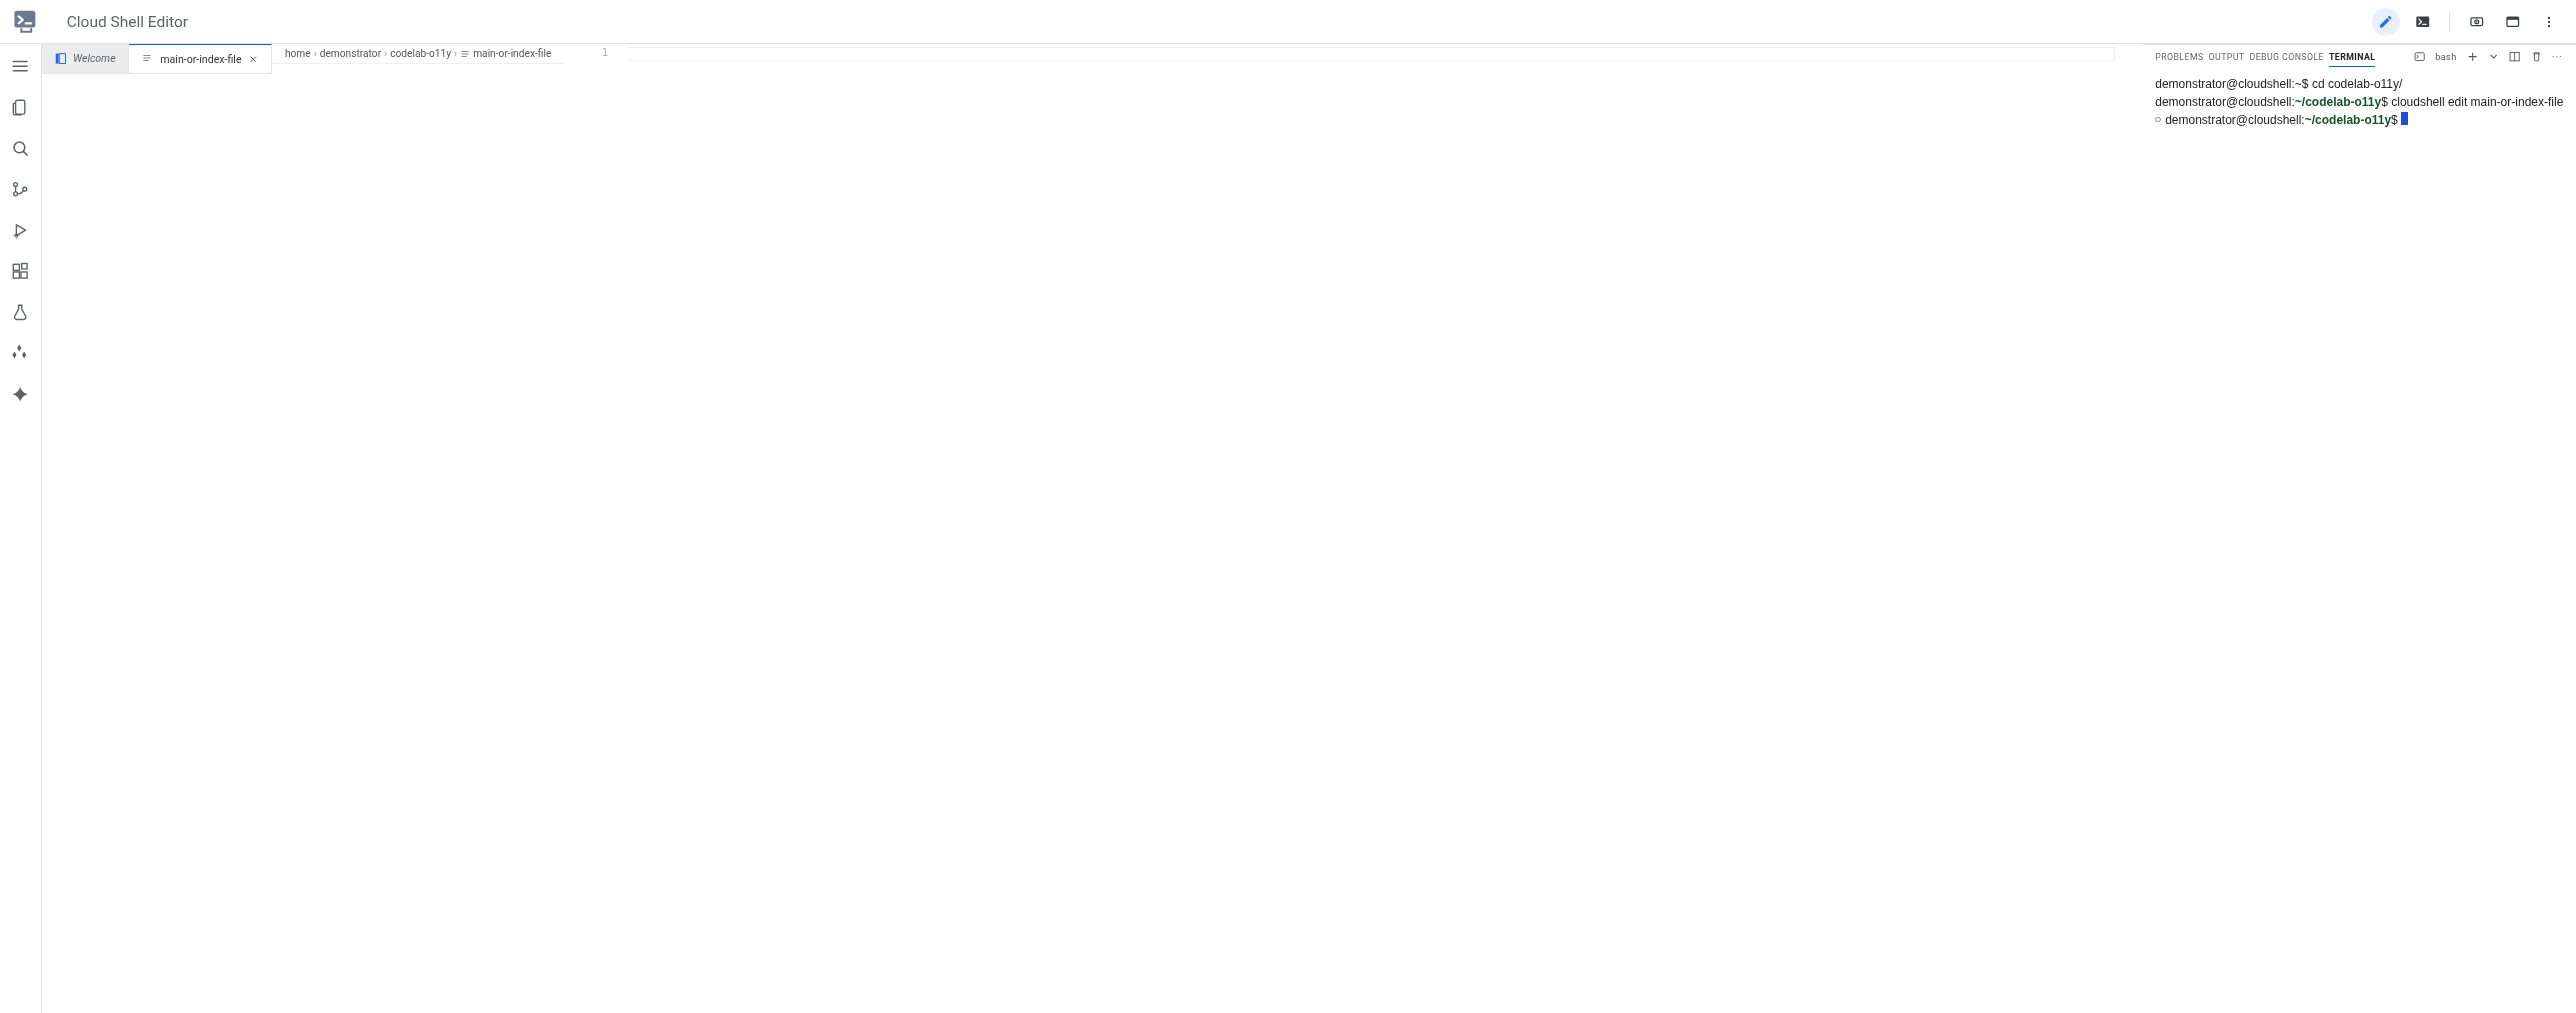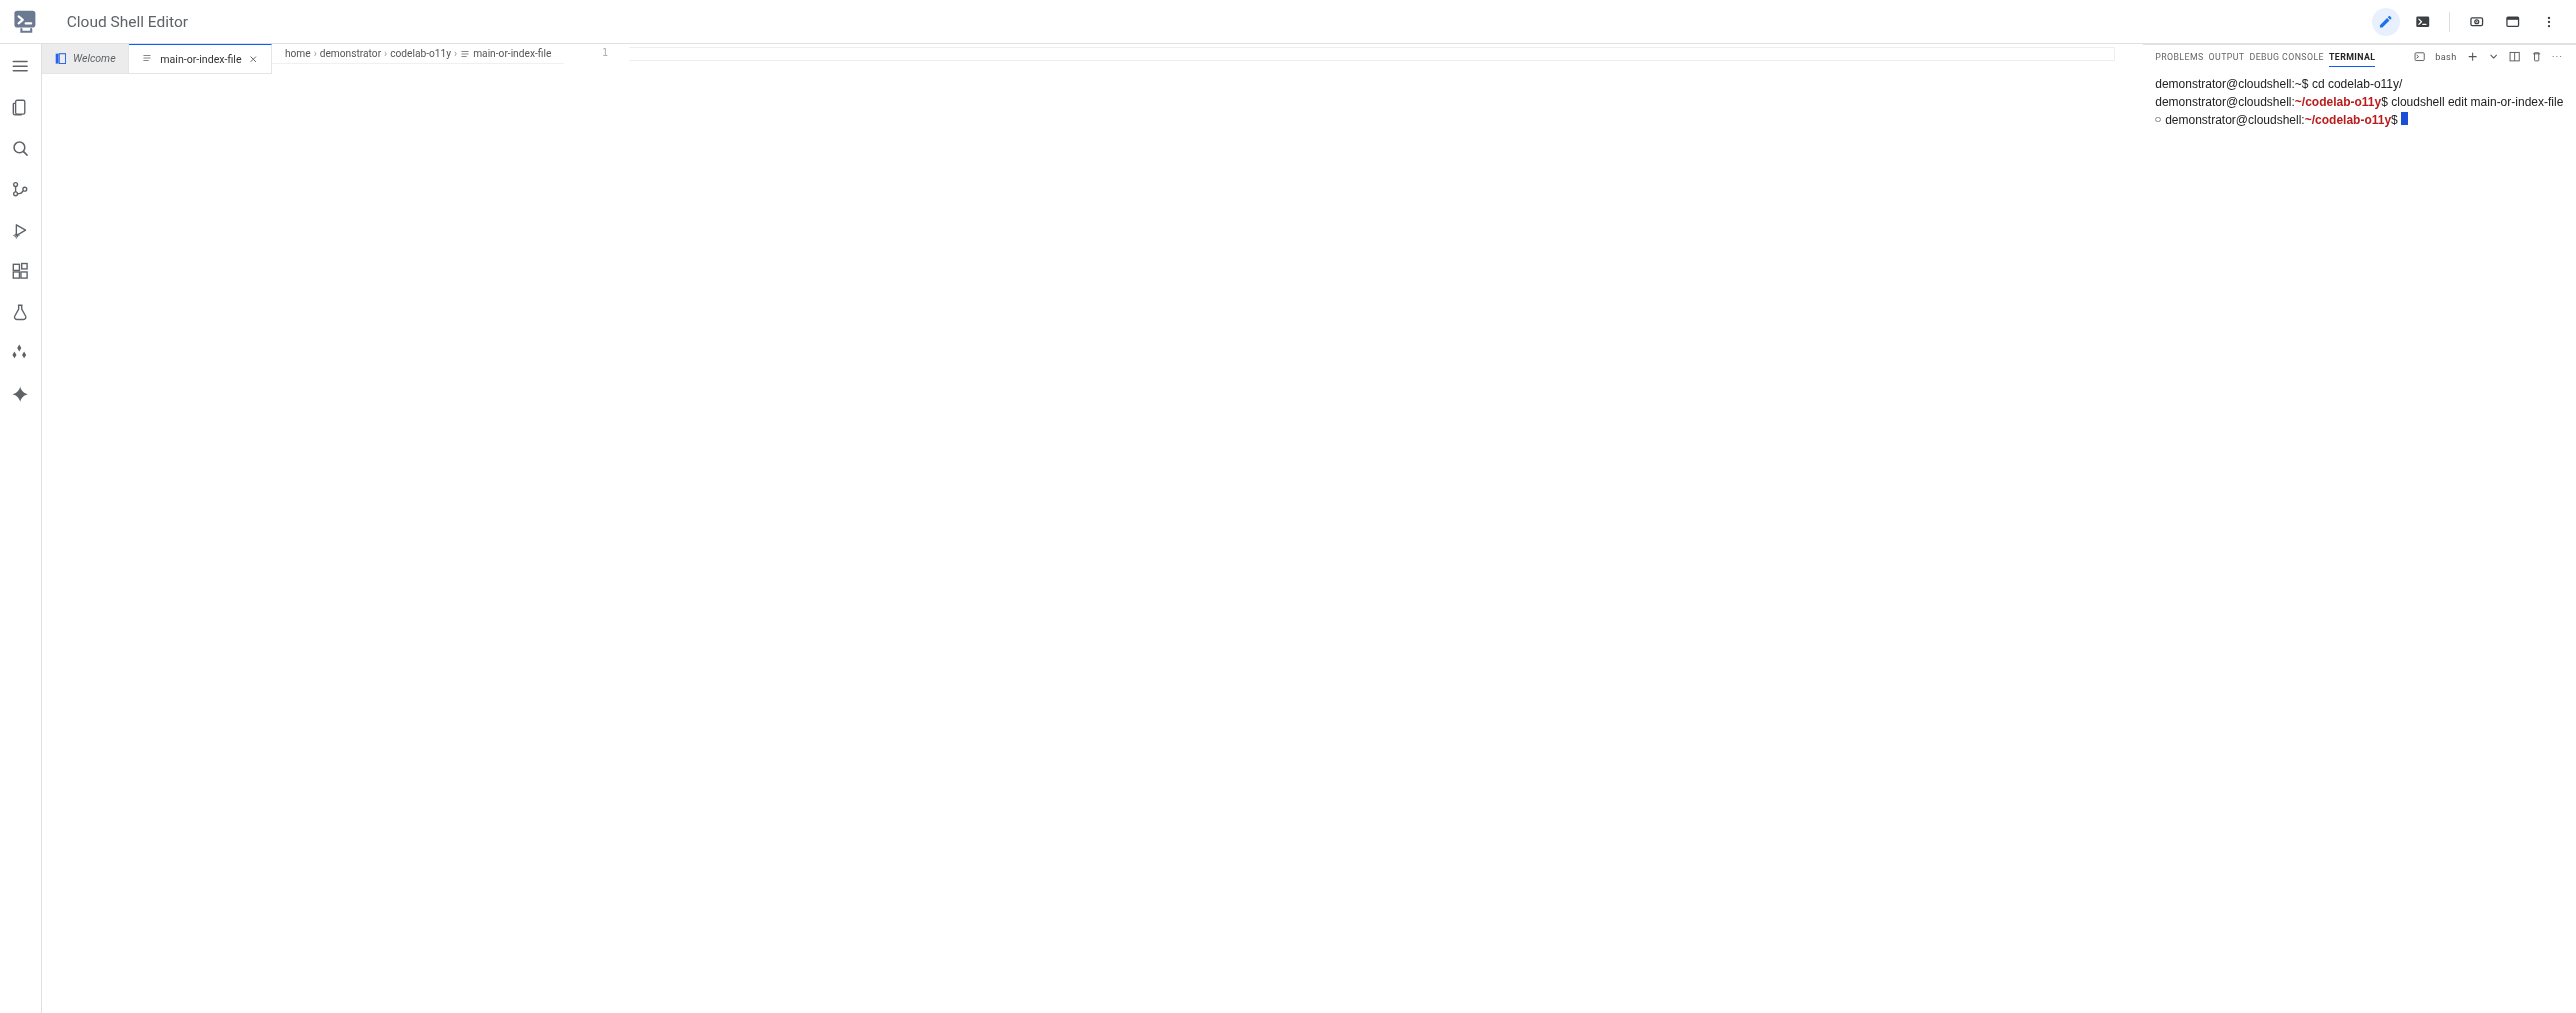--- a/index.html
+++ b/index.html
@@ -139,21 +139,21 @@
   .panel-right .mini { width:11.3px; height:11.3px; display:flex; cursor:pointer; }
 
   .terminal {
     padding:5.7px 12.7px 21px 12.7px;
     font-family:Liberation Sans, sans-serif;
     font-size:12px;
     line-height:1.5;
     white-space:pre;
     color:#222;
   }
-  .t-path { color:#b91c1c; font-weight:bold; }
+  .t-path { color:#14532d; font-weight:bold; }
   .t-cursor { display:inline-block; width:7px; height:12.7px; background:#1a4fd6; vertical-align:-1.4px; }
   .t-circ { display:inline-block; width:5.7px; height:5.7px; border:0.7px solid #888; border-radius:50%; margin-right:4.2px; vertical-align:1.4px;}
 
   svg { display:block; }
 </style>
 </head>
 <body>
 
 <div class="appbar">
   <div class="logo">

